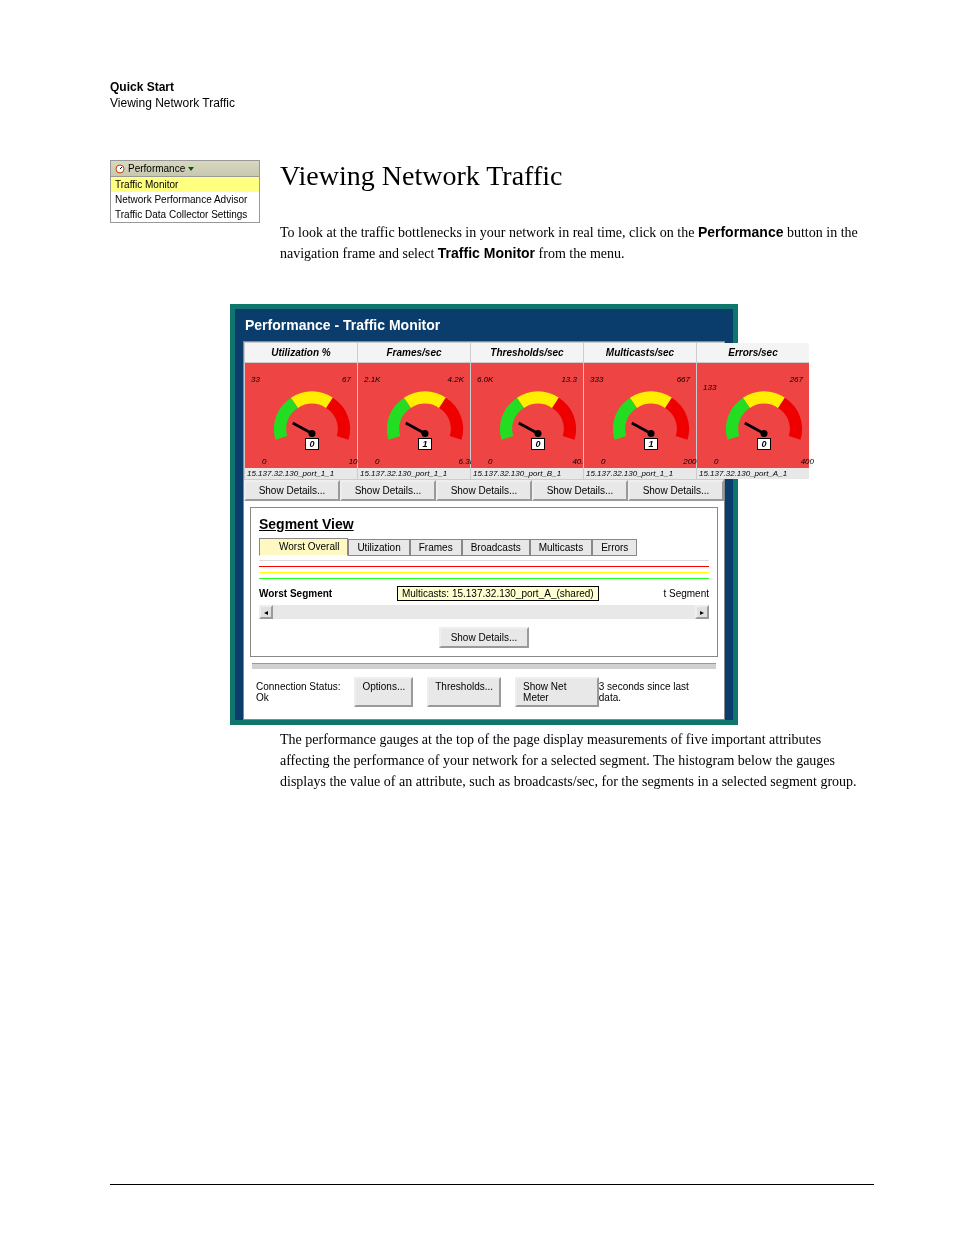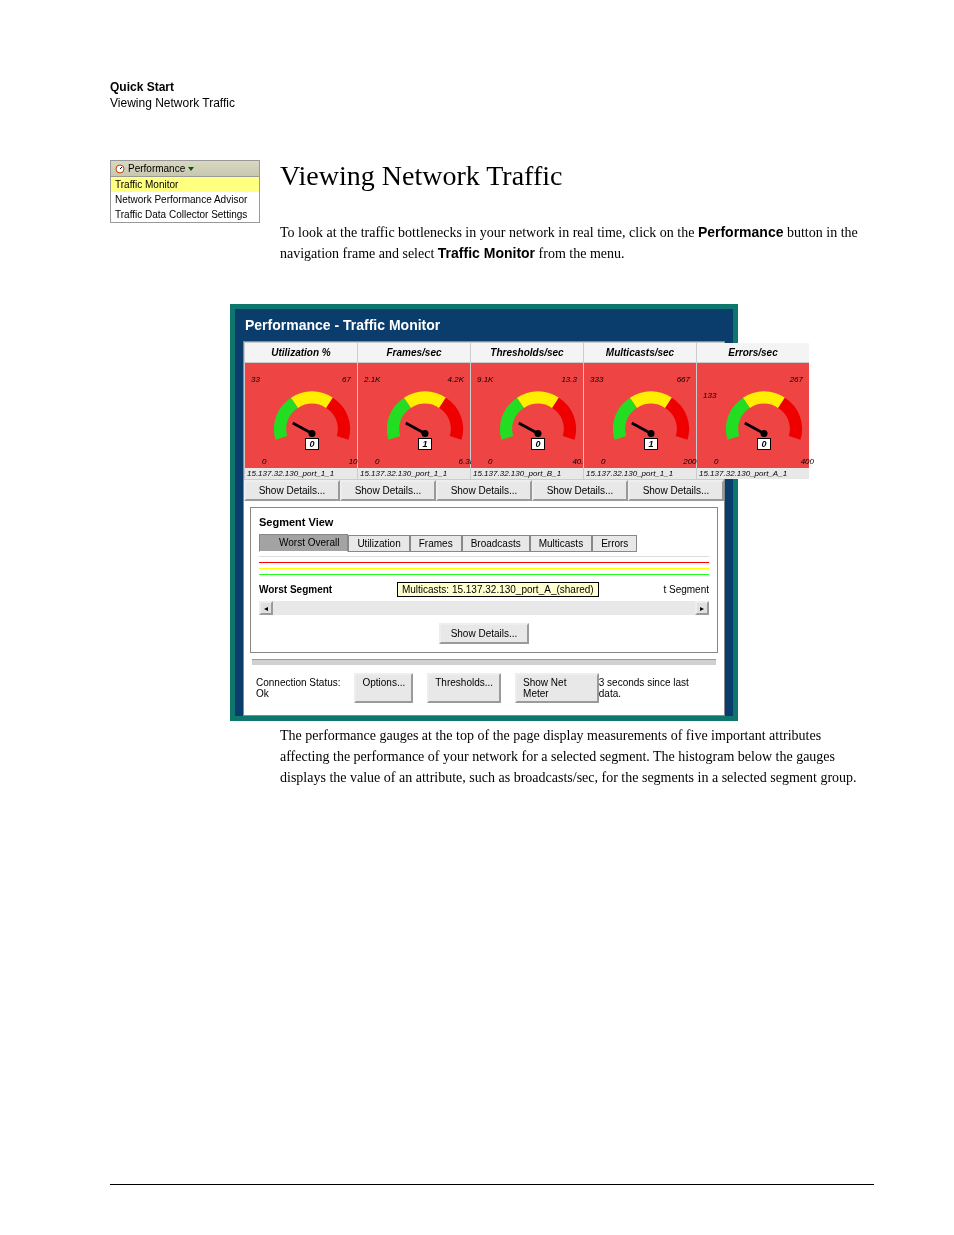--- a/index.html
+++ b/index.html
@@ -30,24 +30,24 @@
 .gauge-header { text-align: center; font-weight: bold; font-size: 10px; padding: 4px 0; border-bottom: 1px solid #ccc; background: #f4f4f4; }
 .gauge-body { height: 105px; position: relative; background: #ef4444; display: flex; flex-direction: column; align-items: center; justify-content: center; padding-left: 22px; }
 .gauge-svg { width: 90px; height: 70px; display: block; }
 .gauge-digits { position: absolute; top: 75px; border: 1px solid #000; font-size: 9px; font-weight: bold; padding: 0 3px; background: #fff; font-family: Arial, sans-serif; }
 .gauge-scale { position: absolute; bottom: 2px; width: 100%; display: flex; justify-content: space-between; font-size: 8px; padding: 0 6px; }
 .gauge-tick { position: absolute; font-size: 8px; }
 .gauge-ip { font-size: 8px; text-align: left; padding: 1px 2px; white-space: nowrap; overflow: hidden; background: #e8e8e8; }
 .show-details-row { display: flex; }
 .show-details-btn { flex: 1; font-size: 10px; text-align: center; padding: 3px 0; border: 2px outset #eee; background: #e8e8e8; }
 .segment-box { margin: 6px; border: 1px solid #888; padding: 8px; background: #fff; }
-.segment-title { font-weight: bold; font-size: 11px; margin-bottom: 6px; }
+.segment-title { font-weight: bold; font-size: 14px; margin-bottom: 6px; text-decoration: underline; }
 .tab-row { display: flex; gap: 0; margin-bottom: 4px; }
 .tab { font-size: 10px; padding: 2px 8px; border: 1px solid #888; background: #e8e8e8; }
-.tab.active { background: #a3a3a3; border-bottom: 1px solid #fff; padding-left: 19px; }
+.tab.active { background: #fef9c3; border-bottom: 1px solid #fff; padding-left: 19px; }
 .tab:not(.active) { margin-top: 1px; }
 .histo-area { height: 20px; position: relative; background: #fff; border-top: 1px solid #ddd; }
 .histo-line { height: 1px; margin-top: 5px; }
 .histo-line.red { background: #ff0000; }
 .histo-line.yellow { background: #ffff00; }
 .histo-line.green { background: #22ff22; }
 .worst-row { display: flex; justify-content: space-between; align-items: center; margin-top: 6px; font-size: 10px; gap: 22px; }
 .worst-label { font-weight: bold; }
 .seg-label { font-size: 10px; }
 .tooltip-box { border: 1px solid #000; background: #ffffd0; padding: 1px 4px; font-size: 10px; }
@@ -142,21 +142,21 @@
       <div class="gauge-scale">
                   <span>0</span>
                   <span>6.3K</span>
                 </div>
     </div>
     <div class="gauge-ip">15.137.32.130_port_1_1</div>
             </div>
             <div class="gauge-cell">
     <div class="gauge-header">Thresholds/sec</div>
     <div class="gauge-body">
-      <span class="gauge-tick" style="top:12px;left:6px">9.1K</span>
+      <span class="gauge-tick" style="top:12px;left:6px">6.0K</span>
       <span class="gauge-tick" style="top:12px;right:6px">13.3</span>
       <svg class="gauge-svg" viewBox="0 0 100 80">
 <path d="M 15 65 A 35 35 0 0 1 30 25" fill="none" stroke="#22dd22" stroke-width="14"></path>
 <path d="M 30 25 A 35 35 0 0 1 70 25" fill="none" stroke="#ffee00" stroke-width="14"></path>
 <path d="M 70 25 A 35 35 0 0 1 85 65" fill="none" stroke="#ee0000" stroke-width="14"></path>
 <line x1="50" y1="60" x2="28" y2="48" stroke="#000" stroke-width="3"></line>
 <circle cx="50" cy="60" r="4" fill="#000"></circle>
 </svg>
       <span class="gauge-digits">0</span>
       <div class="gauge-scale">
@@ -182,21 +182,21 @@
       <div class="gauge-scale">
                   <span>0</span>
                   <span>2000</span>
                 </div>
     </div>
     <div class="gauge-ip">15.137.32.130_port_1_1</div>
             </div>
             <div class="gauge-cell">
     <div class="gauge-header">Errors/sec</div>
     <div class="gauge-body">
-      <span class="gauge-tick" style="top:28px;left:6px">133</span>
+      <span class="gauge-tick" style="top:20px;left:6px">133</span>
       <span class="gauge-tick" style="top:12px;right:6px">267</span>
       <svg class="gauge-svg" viewBox="0 0 100 80">
 <path d="M 15 65 A 35 35 0 0 1 30 25" fill="none" stroke="#22dd22" stroke-width="14"></path>
 <path d="M 30 25 A 35 35 0 0 1 70 25" fill="none" stroke="#ffee00" stroke-width="14"></path>
 <path d="M 70 25 A 35 35 0 0 1 85 65" fill="none" stroke="#ee0000" stroke-width="14"></path>
 <line x1="50" y1="60" x2="28" y2="48" stroke="#000" stroke-width="3"></line>
 <circle cx="50" cy="60" r="4" fill="#000"></circle>
 </svg>
       <span class="gauge-digits">0</span>
       <div class="gauge-scale">

